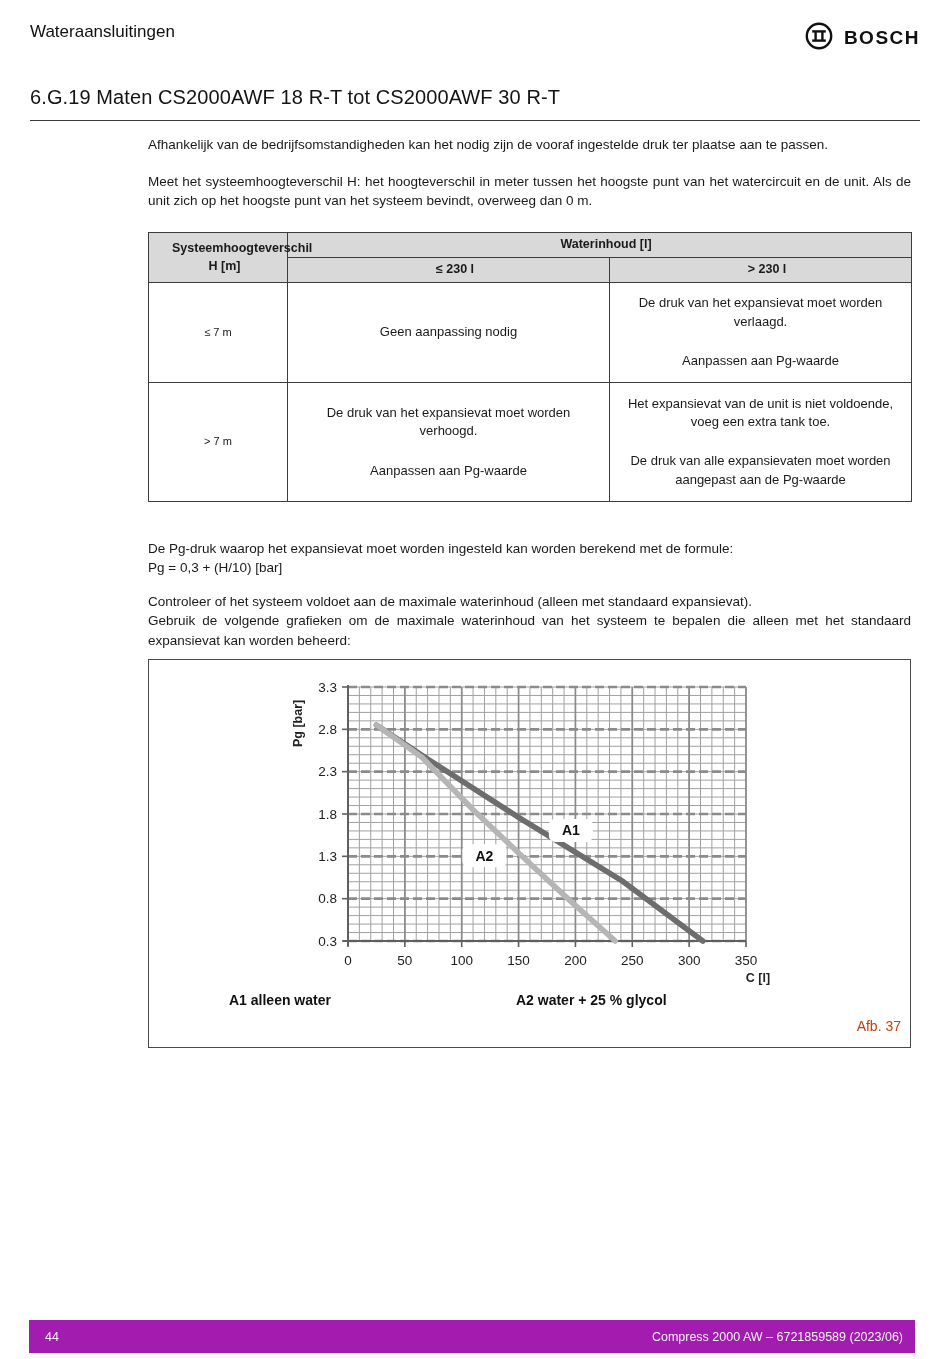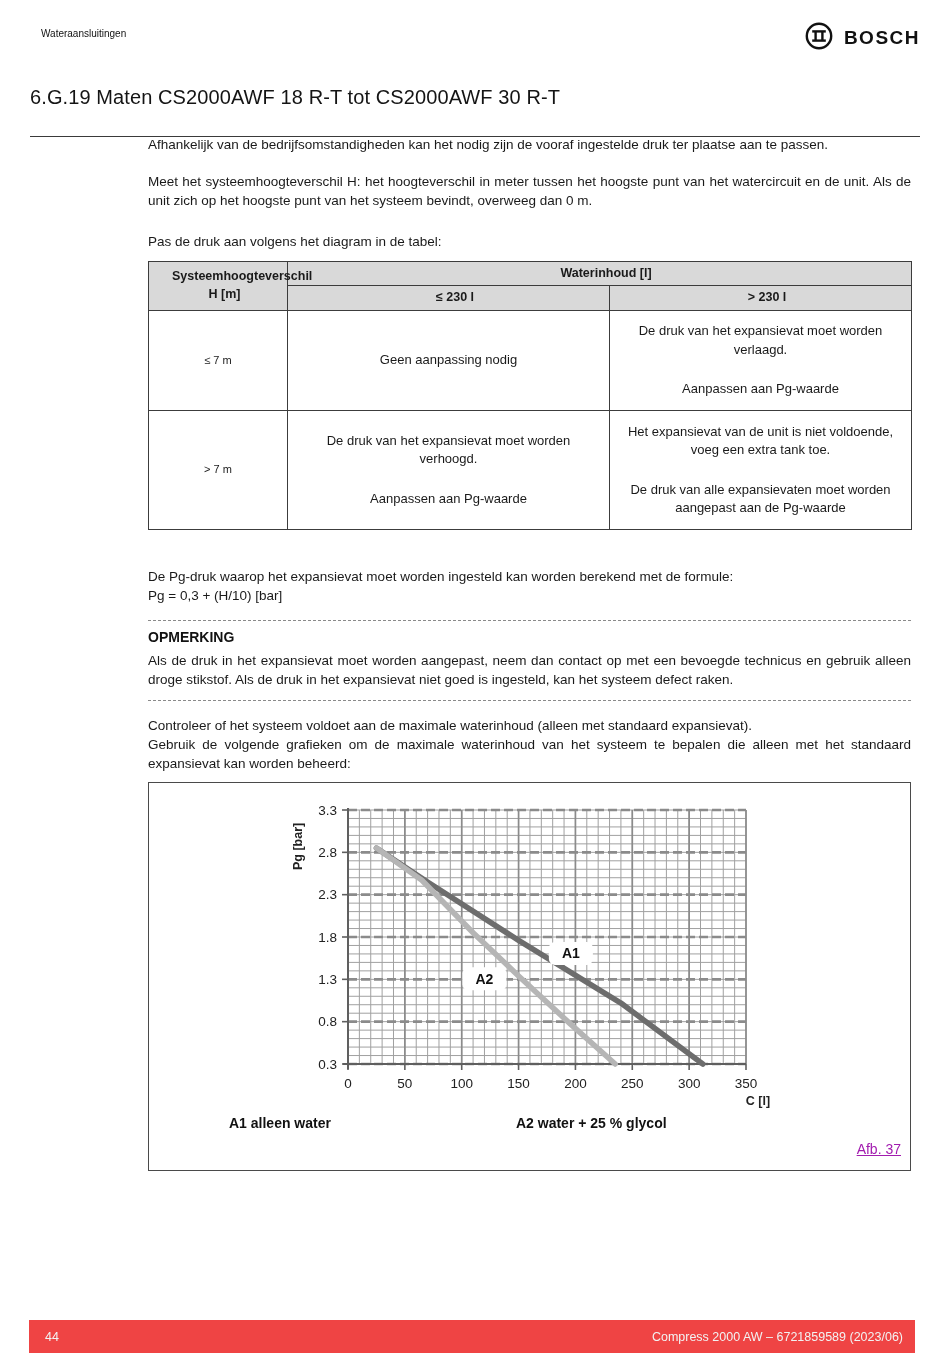--- a/index.html
+++ b/index.html
@@ -3,25 +3,25 @@
 <meta charset="utf-8">
 <style>
   * { margin:0; padding:0; box-sizing:border-box; }
   html,body { background:#fff; }
   .page {
     position:relative; width:950px; height:1359px; background:#fff;
     font-family:"Liberation Sans", sans-serif; color:#1a1a1a; overflow:hidden;
   }
   
   .page-header { position:absolute; top:18px; left:30px; right:30px; height:44px; }
-  .section-label { position:absolute; left:0; top:10px; font-size:10px; color:#111;margin-left:11px; }
+  .section-label { position:absolute; left:0; top:4px; font-size:17px; color:#111; }
   .brand { position:absolute; right:0; top:2px; display:flex; align-items:center; gap:9px; }
   .brand-text { font-size:19px; font-weight:bold; letter-spacing:1.5px; color:#111; }
   
-  .title-block { position:absolute; top:86px; left:30px; width:890px; border-bottom:1.5px solid #3a3a3a; padding-bottom:27px; }
+  .title-block { position:absolute; top:86px; left:30px; width:890px; border-bottom:1.5px solid #3a3a3a; padding-bottom:11px; }
   .title-block h1 { font-size:20px; font-weight:400; color:#141414; letter-spacing:0.1px; }
   
   .content { position:absolute; left:148px; top:128px; width:763px; font-size:13.5px; line-height:1.42; }
   .p1 { margin:7px 0 18px 0; }
   .p2 { margin:0 0 22px 0; text-align:justify; }
   .p3 { margin:0 0 9px 0; }
   
   table.spec { width:763px; border-collapse:collapse; table-layout:fixed; font-size:13px; }
   table.spec col.c1 { width:139px; } table.spec col.c2 { width:322px; } table.spec col.c3 { width:302px; }
   table.spec th, table.spec td { border:1px solid #3c3c3c; text-align:center; vertical-align:middle; padding:3px 10px; }
@@ -38,25 +38,25 @@
   .note { margin-top:15px; border-top:1px dashed #8a8a8a; border-bottom:1px dashed #8a8a8a; padding:7px 0 10px 0; }
   .note h2 { font-size:14px; font-weight:bold; margin-bottom:3px; color:#111; }
   .note p { text-align:justify; }
   
   .check { margin-top:15px; text-align:justify; }
   
   .figure { position:relative; margin-top:9px; width:763px; height:389px; border:1px solid #4a4a4a; }
   .legend { position:absolute; top:331px; left:0; width:100%; font-size:14px; font-weight:bold; color:#111; }
   .legend .l1 { position:absolute; left:80px; }
   .legend .l2 { position:absolute; left:367px; }
-  .fig-caption { position:absolute; right:9px; top:357px; font-size:14px; color:#a21caf;text-decoration:underline; }
+  .fig-caption { position:absolute; right:9px; top:357px; font-size:14px; color:#c2410c; }
   
   .page-footer {
     position:absolute; left:29px; top:1320px; width:886px; height:33px;
-    background:#ef4444; color:#f2f2f2; font-size:12.5px;
+    background:#a21caf; color:#f2f2f2; font-size:12.5px;
     display:flex; align-items:center; justify-content:space-between; padding:0 12px 0 16px;
   }
 </style>
 </head>
 <body>
 
 <div class="page">
 
   <div class="page-header">
     <div class="section-label">Wateraansluitingen</div>
@@ -75,21 +75,20 @@
   </div>
 
   <div class="title-block">
     <h1>6.G.19 Maten CS2000AWF 18 R-T tot CS2000AWF 30 R-T</h1>
   </div>
 
   <div class="content">
 
     <p class="p1">Afhankelijk van de bedrijfsomstandigheden kan het nodig zijn de vooraf ingestelde druk ter plaatse aan te passen.</p>
     <p class="p2">Meet het systeemhoogteverschil H: het hoogteverschil in meter tussen het hoogste punt van het watercircuit en de unit. Als de unit zich op het hoogste punt van het systeem bevindt, overweeg dan 0 m.</p>
-    <p class="p3">Pas de druk aan volgens het diagram in de tabel:</p>
 
     <table class="spec">
       <colgroup>
           <col class="c1">
           <col class="c2">
           <col class="c3">
         </colgroup>
       <thead>
         <tr class="group">
           <th rowspan="2">
@@ -126,24 +125,20 @@
           </td>
         </tr>
       </tbody>
     </table>
 
     <div class="formula">
       <div>De Pg-druk waarop het expansievat moet worden ingesteld kan worden berekend met de formule:</div>
       <div>Pg = 0,3 + (H/10) [bar]</div>
     </div>
 
-    <div class="note">
-      <h2>OPMERKING</h2>
-      <p>Als de druk in het expansievat moet worden aangepast, neem dan contact op met een bevoegde technicus en gebruik alleen droge stikstof. Als de druk in het expansievat niet goed is ingesteld, kan het systeem defect raken.</p>
-    </div>
 
     <div class="check">
       <div>Controleer of het systeem voldoet aan de maximale waterinhoud (alleen met standaard expansievat).</div>
       <div>Gebruik de volgende grafieken om de maximale waterinhoud van het systeem te bepalen die alleen met het standaard expansievat kan worden beheerd:</div>
     </div>
 
     <div class="figure">
       <svg id="chart-svg" width="761" height="330" viewBox="0 0 761 330">
           <line x1="199" y1="27" x2="199" y2="281" stroke="#a0a0a0" stroke-width="1"></line>
           <line x1="210.37142857142857" y1="27" x2="210.37142857142857" y2="281" stroke="#a0a0a0" stroke-width="1"></line>

